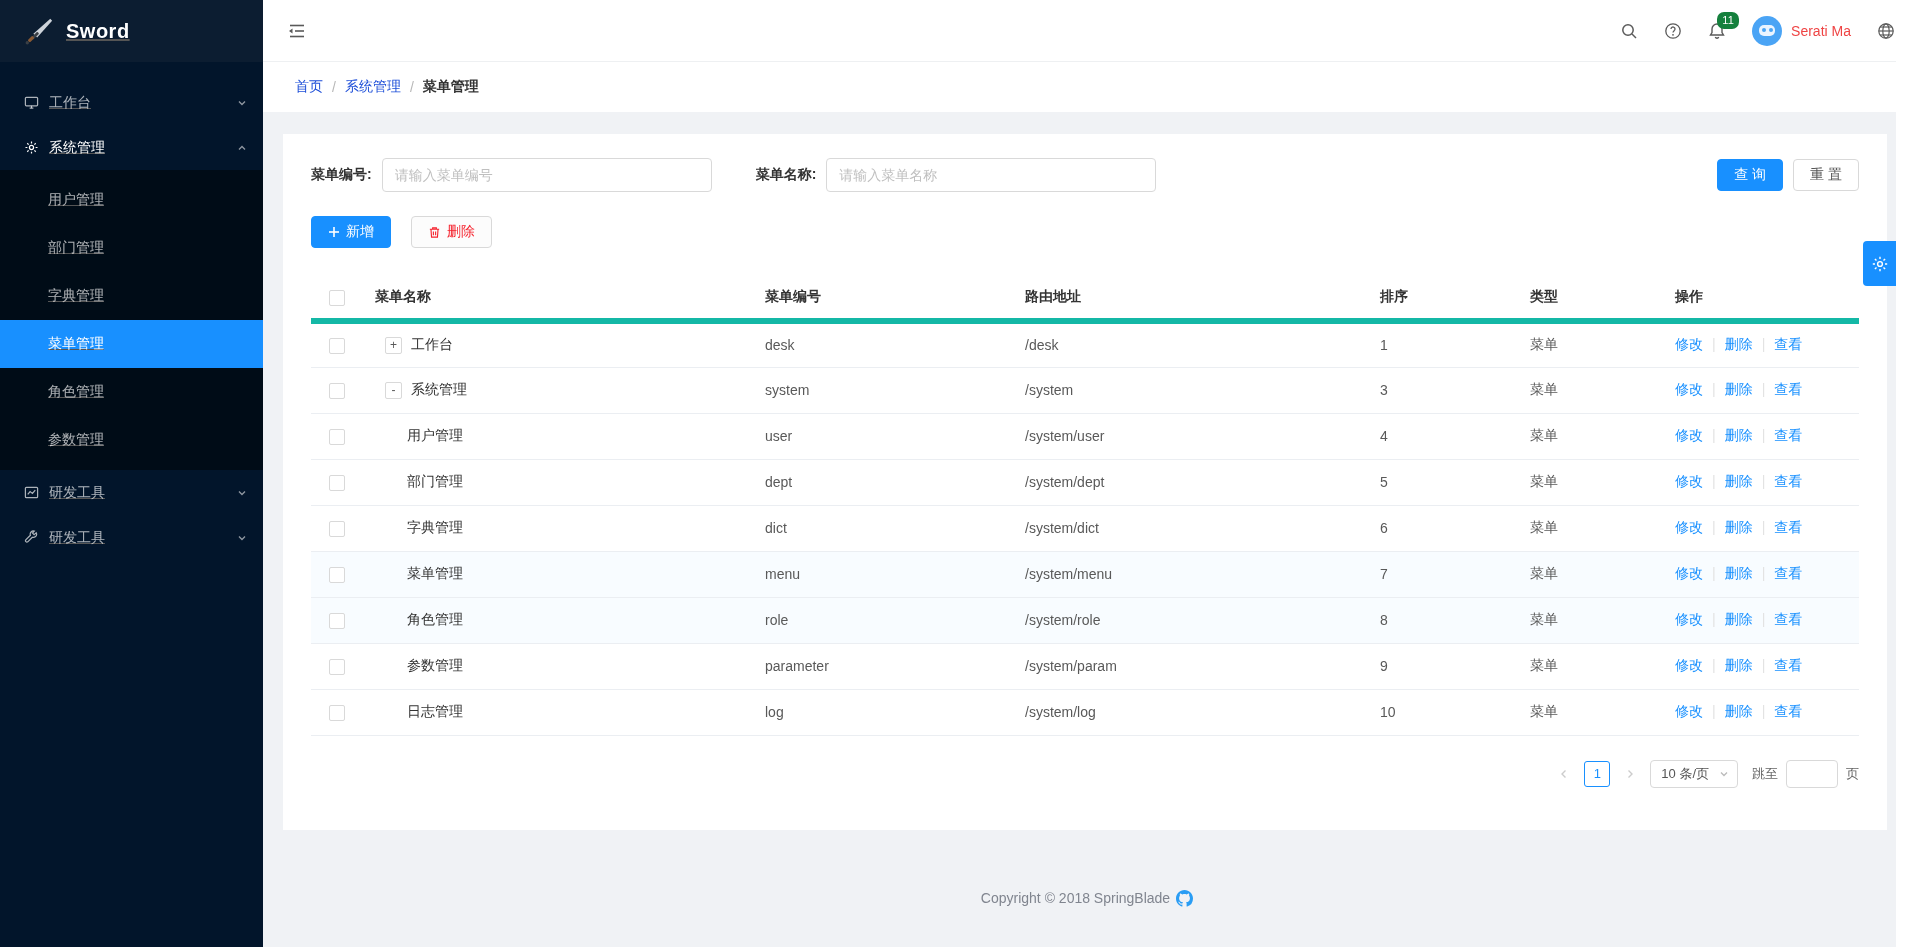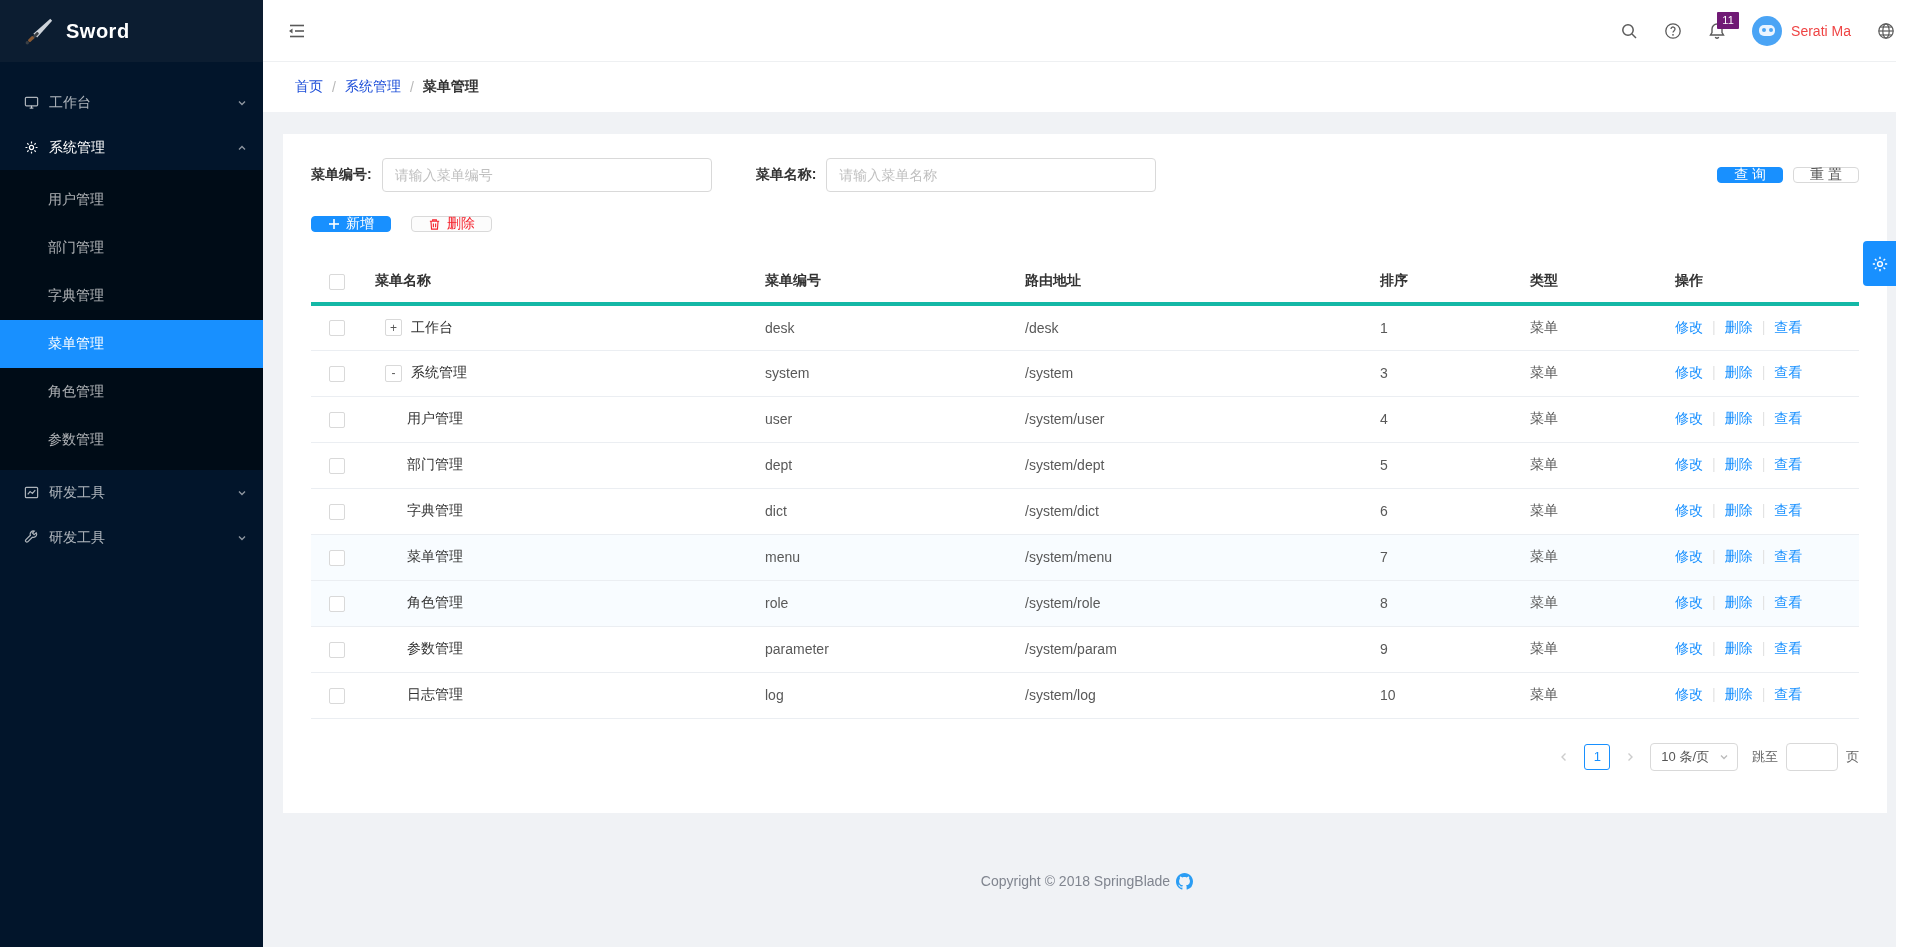--- a/index.html
+++ b/index.html
@@ -1,42 +1,42 @@
 <!DOCTYPE html>
 <html><head>
 <meta charset="utf-8">
 <style>
   * { margin:0; padding:0; box-sizing:border-box; }
   html,body { width:1911px; height:947px; overflow:hidden;
     font-family:"Liberation Sans","DejaVu Sans",sans-serif; font-size:14px; color:#555; background:#f0f2f5; }
 
   
-  .sidebar { position:fixed; left:0; top:0; width:263px; height:100%; background:#02152b; z-index:20; }
+  .sidebar { position:fixed; left:0; top:0; width:263px; height:100%; background:#02152b; z-index:20;text-decoration:underline; }
   .logo-bar { height:62px; background:#0c1d31; display:flex; align-items:center; padding-left:24px; gap:12px; }
   .logo-title { color:#fff; font-size:20px; font-weight:bold; letter-spacing:.5px; }
   .menu { padding-top:18px; }
   .menu-item { height:45px; display:flex; align-items:center; padding:0 16px 0 24px; color:rgba(255,255,255,.68); cursor:pointer; }
   .menu-item .mi-label { margin-left:10px; flex:1; }
   .menu-item svg.mi-icon { width:15px; height:15px; stroke:rgba(255,255,255,.68); }
   .menu-item.open { color:#fff; }
   .menu-item.open svg.mi-icon { stroke:#fff; }
   .chev { width:10px; height:10px; stroke:rgba(255,255,255,.55); }
   .submenu { background:#000c17; padding:6px 0; }
   .submenu-item { height:48px; display:flex; align-items:center; padding-left:48px; color:rgba(255,255,255,.68); cursor:pointer; }
   .submenu-item.active { background:#1890ff; color:#fff; }
 
   
   .header { position:fixed; left:263px; right:0; top:0; height:62px; background:#fff; display:flex; align-items:center;
     padding:0 16px 0 20px; border-bottom:1px solid #eef0f2; z-index:10; }
   .collapse-btn { width:28px; height:28px; display:flex; align-items:center; justify-content:center; cursor:pointer; }
   .header-right { margin-left:auto; display:flex; align-items:center; gap:26px; }
   .h-icon { width:18px; height:18px; stroke:#5a5a5a; cursor:pointer; }
   .bell-wrap { position:relative; display:flex; cursor:pointer; }
-  .badge { position:absolute; top:-10px; left:9px; min-width:22px; height:17px; background:#701a75; color:#fff;
-    border-radius:1px; font-size:11px; display:flex; align-items:center; justify-content:center; padding:0 5px; }
+  .badge { position:absolute; top:-10px; left:9px; min-width:22px; height:17px; background:#15803d; color:#fff;
+    border-radius:7px; font-size:11px; display:flex; align-items:center; justify-content:center; padding:0 5px; }
   .user-wrap { display:flex; align-items:center; gap:9px; cursor:pointer; }
   .avatar { width:30px; height:30px; border-radius:50%; background:#4aa4f5; position:relative; overflow:hidden; }
   .avatar::after { content:""; position:absolute; left:7px; top:9px; width:16px; height:11px; background:#eaf4ff; border-radius:5px; }
   .avatar::before { content:""; position:absolute; left:10px; top:12px; width:4px; height:4px; background:#4aa4f5; border-radius:50%; box-shadow:7px 0 0 #4aa4f5; z-index:1; }
   .user-name { color:#ef4444; }
 
   
   .breadcrumb-bar { position:fixed; left:263px; right:0; top:62px; height:50px; background:#fff; display:flex; align-items:center; padding-left:32px; z-index:9; }
   .crumb { color:#1d4ed8; cursor:pointer; }
   .crumb.current { color:#333; font-weight:600; cursor:default; }
@@ -45,29 +45,29 @@
   
   .main { position:absolute; left:263px; top:112px; right:0; bottom:0; background:#f0f2f5; }
   .card { background:#fff; margin:22px 24px 0 20px; padding:24px 28px 42px 28px; }
 
   .filter-row { display:flex; align-items:center; }
   .f-label { color:#333; font-weight:600; margin-right:10px; white-space:nowrap; }
   .f-input { width:330px; height:34px; border:1px solid #d9d9d9; border-radius:4px; padding:0 12px; font-size:14px; color:#555; outline:none; font-family:inherit; }
   .f-input::placeholder { color:#bfbfbf; }
   .gap-lg { width:44px; }
   .filter-btns { margin-left:auto; display:flex; gap:10px; }
-  .btn { height:16px; border-radius:4px; border:1px solid #d9d9d9; background:#fff; color:#555; font-size:14px;
+  .btn { height:32px; border-radius:4px; border:1px solid #d9d9d9; background:#fff; color:#555; font-size:14px;
     padding:0 16px; cursor:pointer; display:inline-flex; align-items:center; gap:6px; font-family:inherit; }
   .btn.primary { background:#1890ff; border-color:#1890ff; color:#fff; }
   .btn.danger-ghost { color:#f5222d; background:#fcfcfc; }
   .toolbar { margin-top:24px; display:flex; gap:20px; }
 
   
   table { width:100%; border-collapse:collapse; margin-top:30px; table-layout:fixed; }
-  th { text-align:left; font-weight:600; color:#333; padding:10px 4px 12px 4px; border-bottom:4px solid #14b8a6; }
+  th { text-align:left; font-weight:600; color:#333; padding:10px 4px 12px 4px; border-bottom:6px solid #14b8a6; }
   td { padding:0 4px; height:46px; border-bottom:1px solid #ebeef2; color:#595959; }
   td.cell-name { color:#333; }
   tr.hl td { background:#f8fcff; }
   .cb { display:inline-block; width:16px; height:16px; border:1px solid #d9d9d9; border-radius:2px; background:#fff; vertical-align:middle; cursor:pointer; }
   th .cb, td .cb { margin-left:14px; }
   .expander { display:inline-flex; width:17px; height:17px; border:1px solid #d9d9d9; border-radius:2px; align-items:center;
     justify-content:center; font-size:12px; color:#595959; margin:0 9px 0 10px; cursor:pointer; background:#fff; line-height:1; }
   .indent { padding-left:36px; }
   .act-link { color:#1890ff; cursor:pointer; text-decoration:none; }
   .act-sep { color:#e3e3e3; margin:0 9px; }

